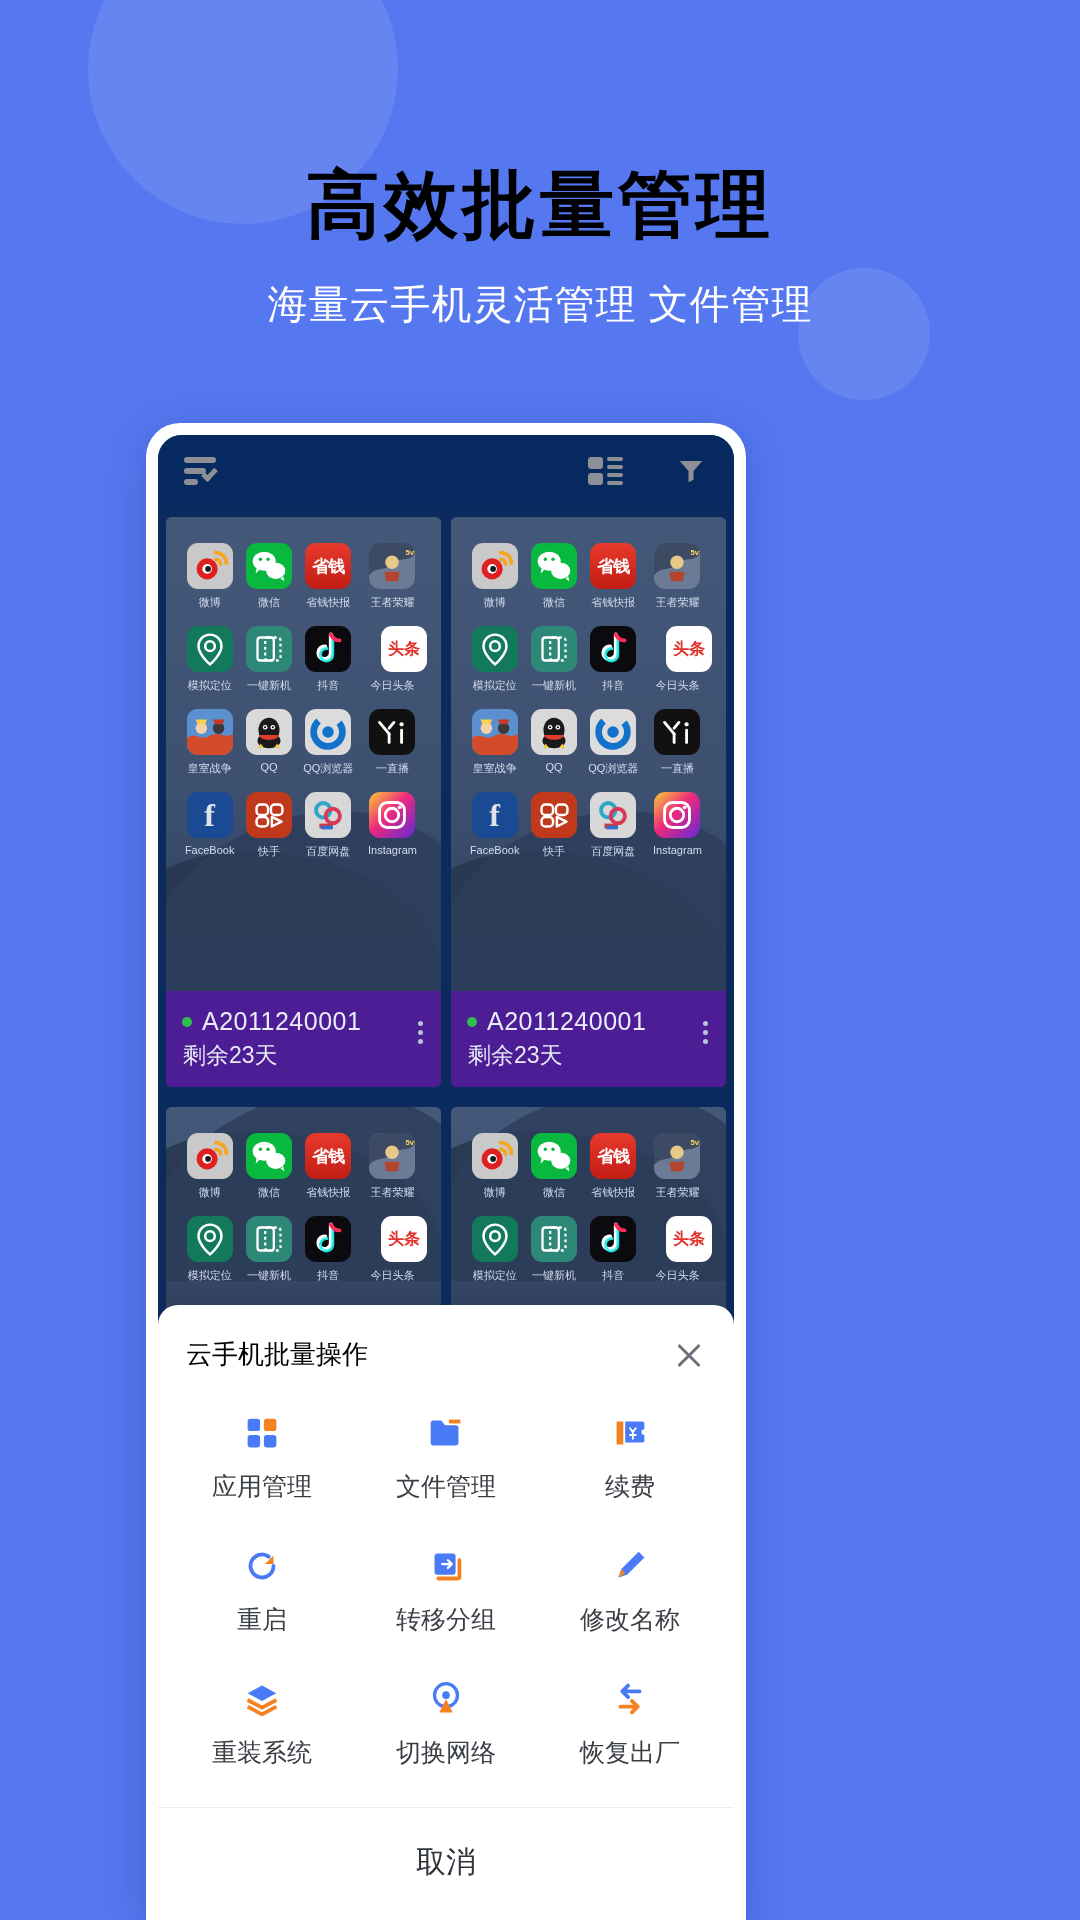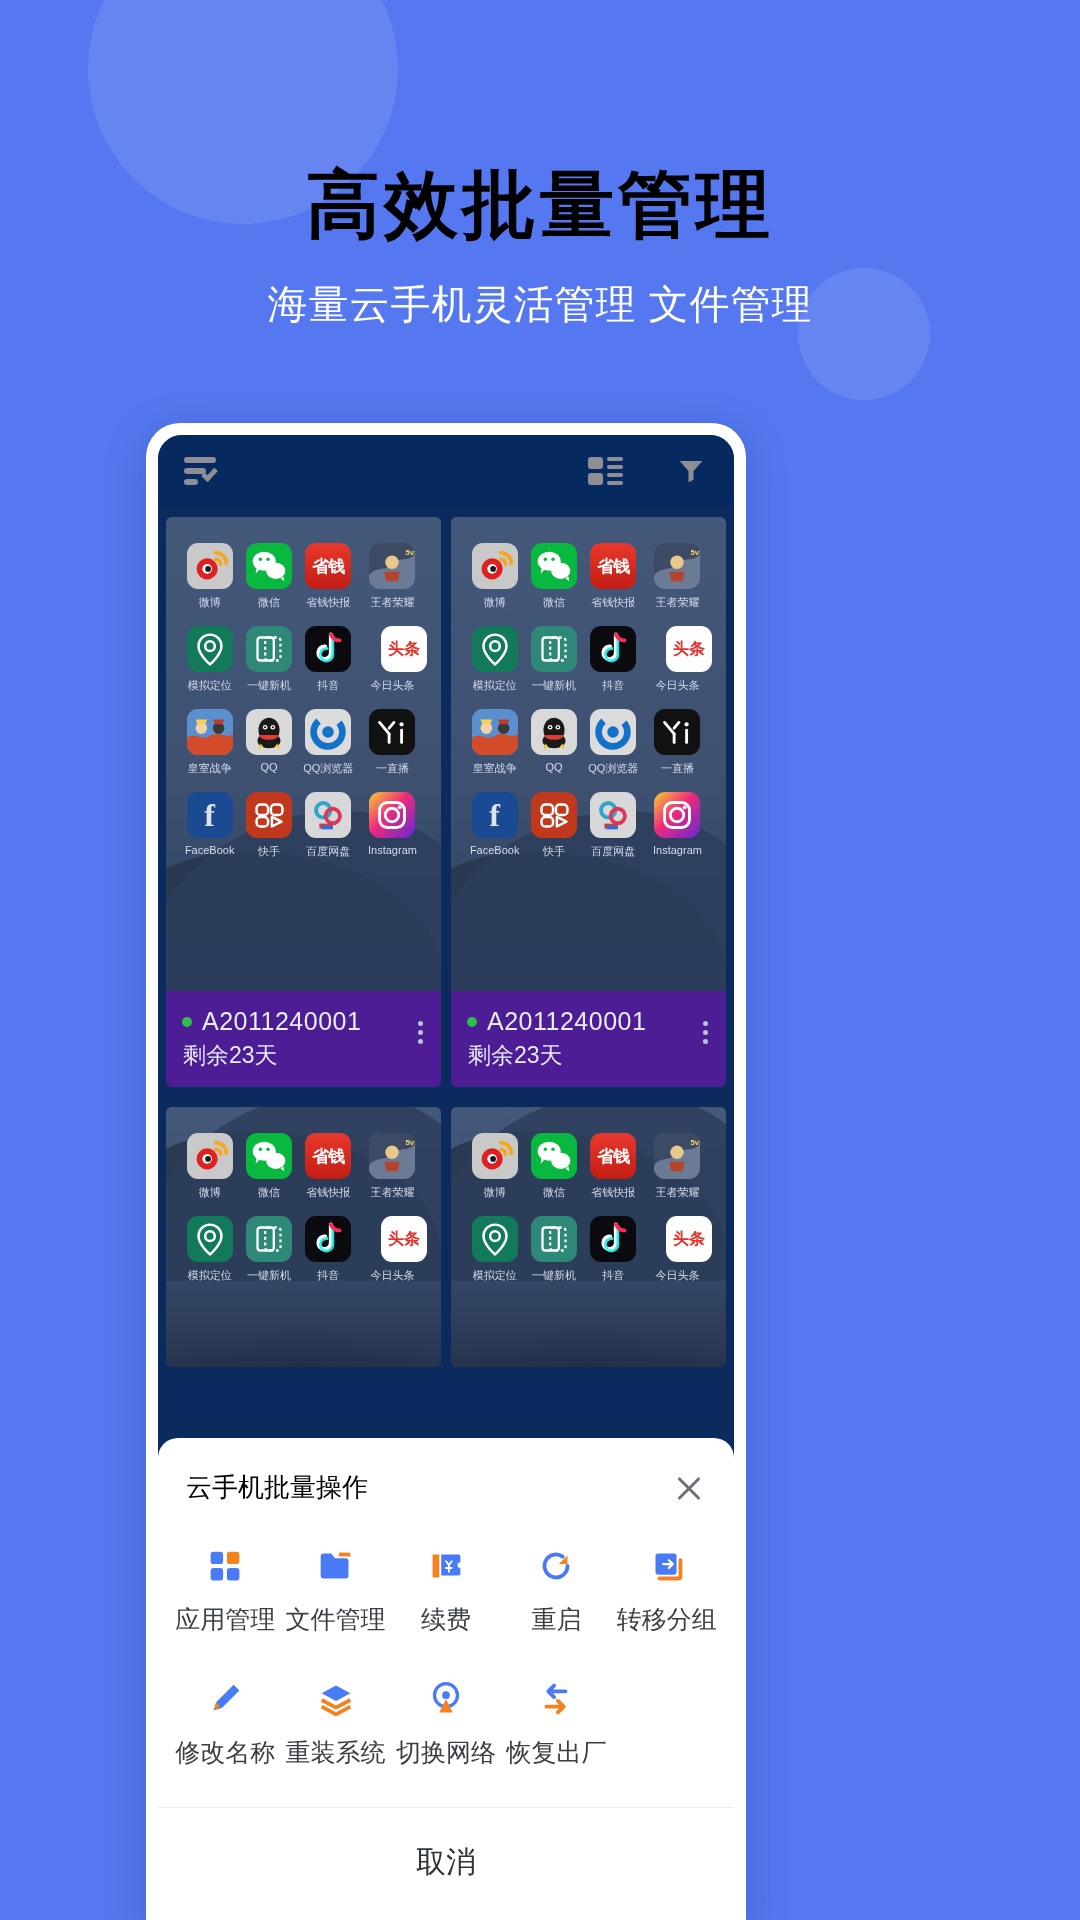--- a/index.html
+++ b/index.html
@@ -124,21 +124,21 @@
   }
   .sheet-head{ display:flex; align-items:center; justify-content:space-between; padding:6px 28px 0 28px;}
   .sheet-title{ color:#000000; font-size:26px; }
   .close-x{ width:34px; height:34px; position:relative; cursor:pointer; }
   .close-x:before,.close-x:after{
     content:""; position:absolute; left:2px; top:16px; width:30px; height:3px;
     background:#6b7079; border-radius:2px;
   }
   .close-x:before{ transform:rotate(45deg);} .close-x:after{ transform:rotate(-45deg);}
 
-  .sheet-grid{ display:grid; grid-template-columns:repeat(5,1fr); padding:38px 12px 0 12px; row-gap:40px;}
+  .sheet-grid{ display:grid; grid-template-columns:repeat(3,1fr); padding:38px 12px 0 12px; row-gap:40px;}
   .sheet-item{ display:flex; flex-direction:column; align-items:center; gap:14px; cursor:pointer;}
   .sheet-item .lbl{ font-size:25px; color:#3a3f46; }
   .sheet-ic{ width:46px; height:46px; position:relative; }
 
   .sheet-divider{ height:1px; background:#ececec; margin:38px 0 0 0;}
   .cancel{ text-align:center; font-size:30px; color:#2f343b; padding:34px 0 40px 0; cursor:pointer;}
 
   
   .weibo{ background:#c9c9c9; }
   .wechat{ background:#09b83e; }

